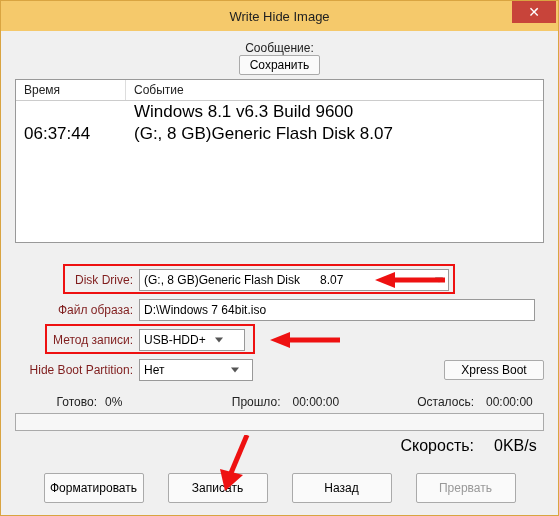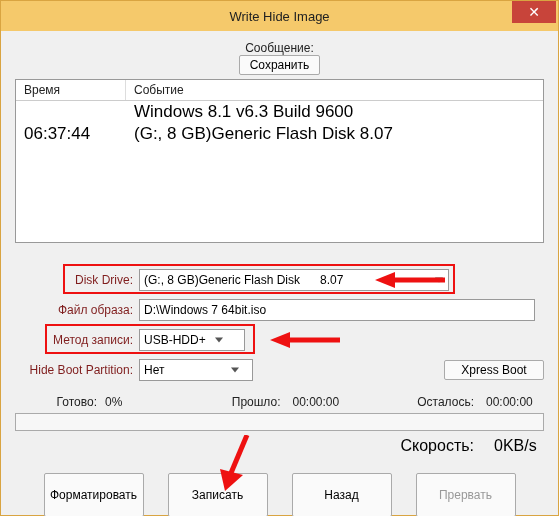--- a/index.html
+++ b/index.html
@@ -64,21 +64,21 @@
   .check { margin-left: 10px; display: flex; align-items: center; gap: 3px; font-size: 12px; }
   .red-box { border: 2px solid #e11; position: absolute; pointer-events: none; }
   .red-arrow { position: absolute; pointer-events: none; }
   .progress-row { display: flex; align-items: center; font-size: 12px; color: #222; margin-top: 8px; margin-bottom: 4px; }
   .progress-row .cell-l { width: 90px; text-align: right; padding-right: 8px; }
   .progress-row .cell-v { width: 60px; }
   .progress-row .spacer { flex: 1; }
   .progress-bar { height: 18px; border: 1px solid #aaa; background: #f7f7f7; margin-top: 2px; }
   .speed-row { display: flex; justify-content: flex-end; font-size: 16px; margin-top: 6px; gap: 20px; }
   .button-row { display: flex; gap: 24px; justify-content: center; margin-top: 18px; position: relative; }
-  .button-row .btn { min-width: 100px; padding: 14px 4px; }
+  .button-row .btn { min-width: 100px; padding: 7px 4px; }
   .btn.disabled { color: #999; cursor: default; }
   .hide-boot-row { display:flex; align-items:center; margin-top:6px; position:relative; }
 </style>
 </head>
 <body>
 
 <div class="window">
   <div class="titlebar">
     <div class="title">Write Hide Image</div>
     <div class="close-btn">

